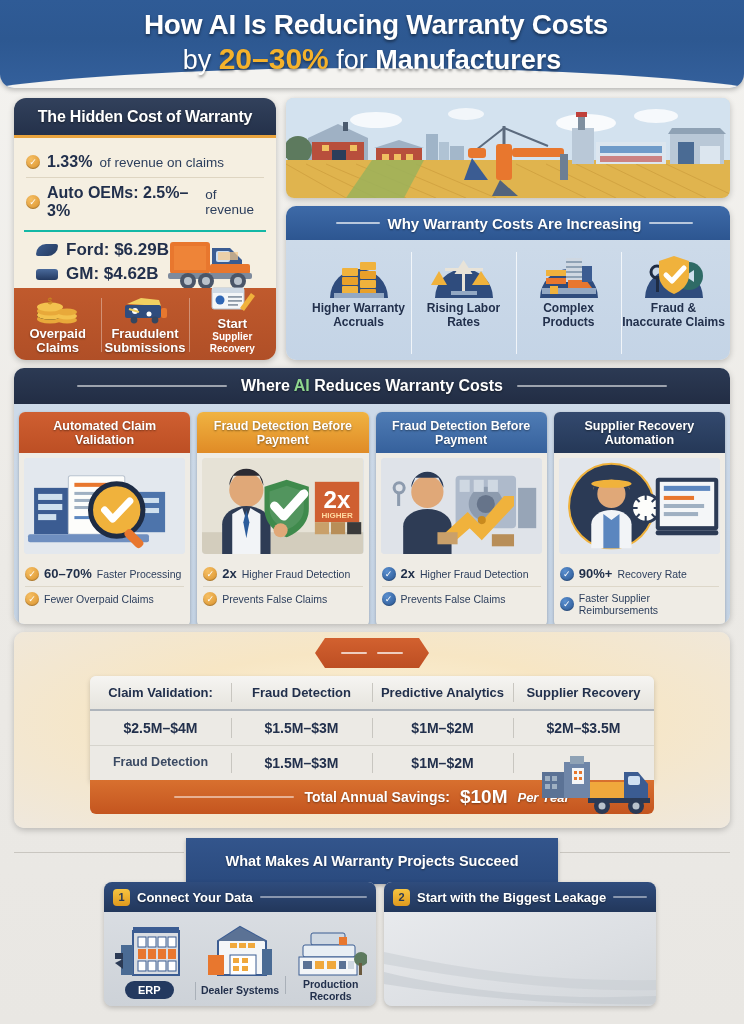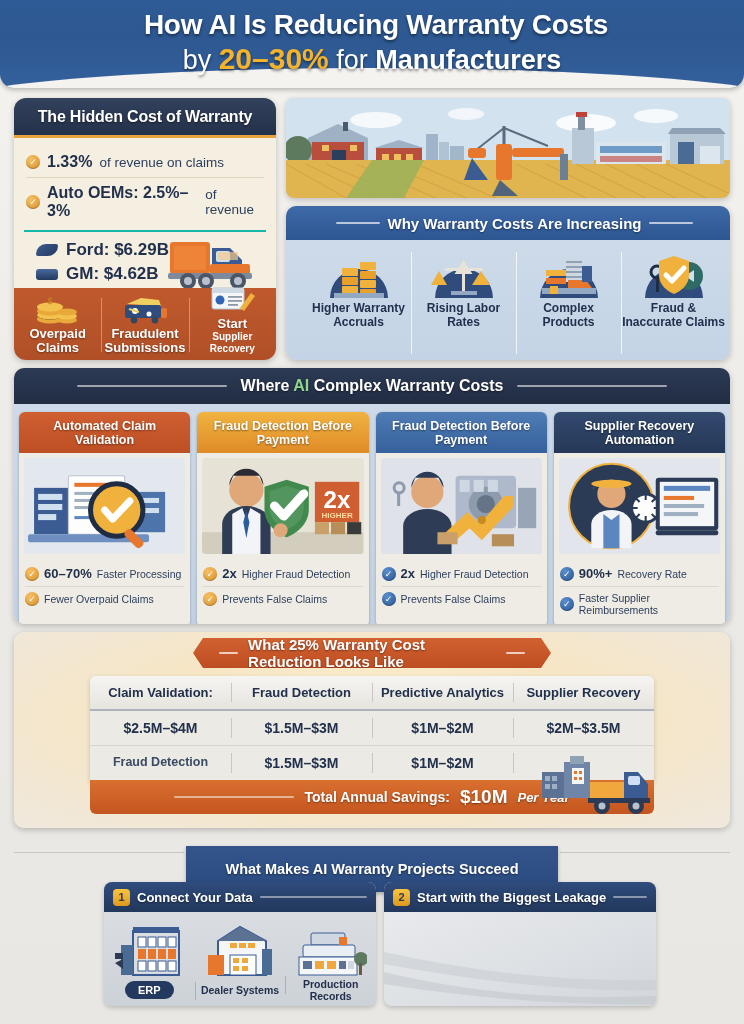--- a/index.html
+++ b/index.html
@@ -182,21 +182,20 @@
   .sv-truck { position:absolute; right:78px; bottom:12px; width:112px; height:62px; }
 
   
   .succeed-rule { position:absolute; top:852px; height:1px; background:#c9c6c0; }
   #succeed-banner {
     position:absolute; left:186px; top:838px; width:372px; height:46px;
     background: linear-gradient(180deg,#33558c 0%,#2a4a7e 100%);
     display:flex; align-items:center; justify-content:center;
     color:#fff; font-size:14.5px; font-weight:bold; text-shadow:0 1px 2px rgba(0,0,0,.45);
     box-shadow:0 2px 4px rgba(0,0,0,.25);
-    margin-top:8px;
   }
   .step-card { position:absolute; background:#d3d7dc; border-radius:8px; overflow:hidden;
     box-shadow:0 2px 5px rgba(0,0,0,.2); }
   #step-1 { left:104px; top:882px; width:272px; height:124px; }
   #step-2 { left:384px; top:882px; width:272px; height:124px; }
   .step-head { height:30px; display:flex; align-items:center; gap:7px; padding:0 9px;
     background: linear-gradient(180deg,#2d4straight,#24395e); color:#fff; }
   .step-head { background: linear-gradient(180deg,#2f4c7d 0%,#22375b 100%); }
   .step-num { width:17px; height:17px; flex:0 0 17px; border-radius:4px;
     background: linear-gradient(180deg,#f7c440,#e09a1e); color:#2b3a55;
@@ -459,21 +458,21 @@
         </span>
         <span class="wc-label">Fraud &amp; Inaccurate Claims</span>
       </div>
 
     </div>
   </div>
 
   <div class="card" id="where-ai">
     <div class="wa-head">
       <span class="rule"></span>
-      <span><span>Where </span><span class="ai-green">AI</span><span> Complex Warranty Costs</span></span>
+      <span><span>Where </span><span class="ai-green">AI</span><span> Reduces Warranty Costs</span></span>
       <span class="rule"></span>
     </div>
     <div class="wa-grid">
 
       <div class="ai-card">
         <div class="ac-head c1">Automated Claim Validation</div>
         <div class="ac-img">
           <svg width="100%" height="96" viewBox="0 0 160 96" preserveAspectRatio="xMidYMid slice">
             <rect width="160" height="96" fill="#e3e8ee"></rect>
             <rect x="10" y="30" width="34" height="46" fill="#3b5c92"></rect>
@@ -617,21 +616,20 @@
           </div>
         </div>
       </div>
 
     </div>
   </div>
 
   <div class="card" id="savings">
     <div class="sv-banner">
       <span class="rule"></span>
-      <span>What 25% Warranty Cost Reduction Looks Like</span>
       <span class="rule"></span>
     </div>
 
     <div class="sv-table">
       <div class="sv-tr sv-th">
         <div class="sv-cell">Claim Validation:</div>
         <div class="sv-cell">Fraud Detection</div>
         <div class="sv-cell">Predictive Analytics</div>
         <div class="sv-cell">Supplier Recovery</div>
       </div>

